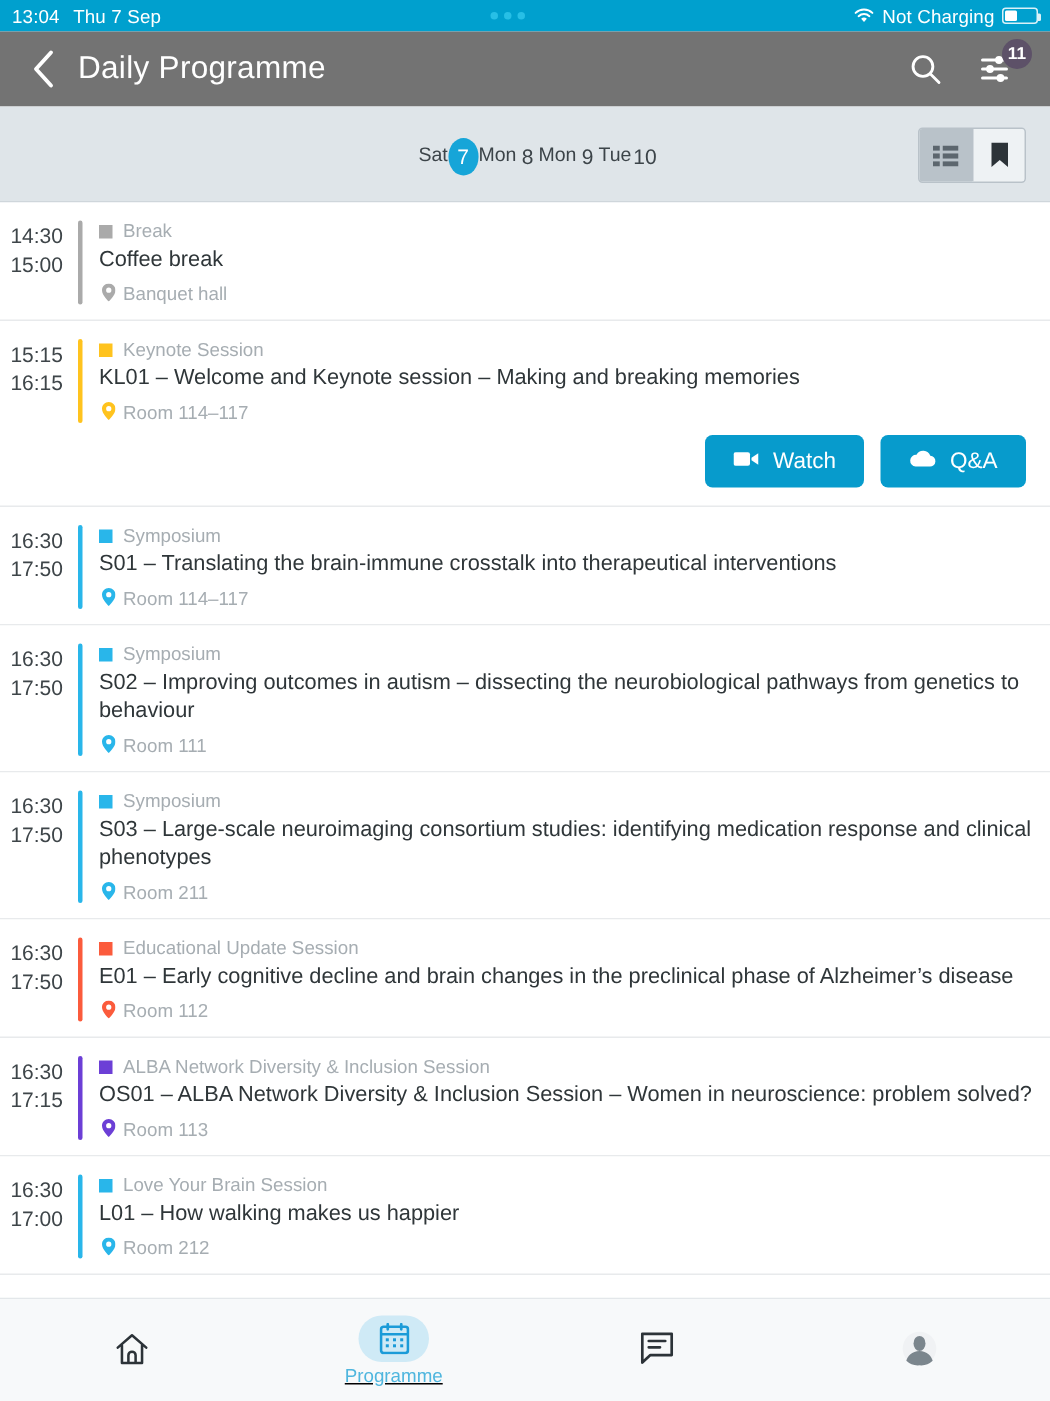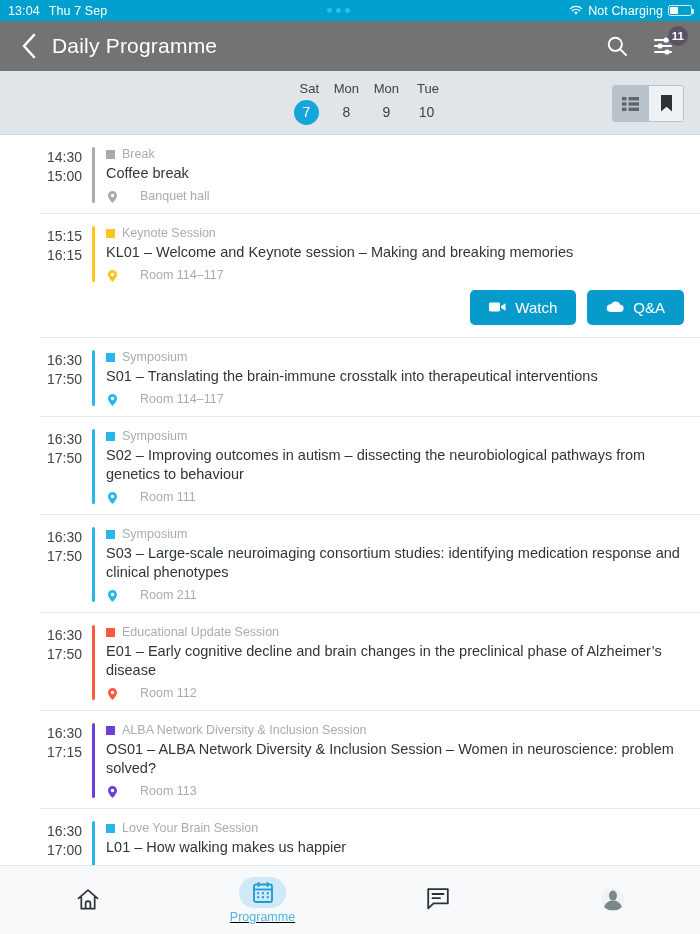--- a/index.html
+++ b/index.html
@@ -45,49 +45,49 @@
     display:flex; align-items:center; justify-content:center; font-weight:600;
   }
 
   
   .datebar {
     background:#dfe5e9; height:64px; flex:0 0 64px;
     display:flex; align-items:center; position:relative;
     border-bottom:1px solid #cfd6db;
   }
   .dates { display:flex; gap:0; margin:0 auto; padding-left:18px; }
-  .date-cell { width:40px; display:flex; flex-direction:column; align-items:flex-end; cursor:pointer; }
+  .date-cell { width:40px; display:flex; flex-direction:row; align-items:center; cursor:pointer; }
   .date-dow { font-size:13px; color:#3c4449; line-height:16px; }
   .date-num {
     font-size:14px; color:#3c4449; width:25px; height:25px; line-height:25px;
     text-align:center; border-radius:50%; margin-top:3px;
   }
   .date-cell.active .date-num { background:#16A5D8; color:#fff; }
   .view-toggle {
     position:absolute; right:16px; top:14px; display:flex;
     border:1px solid #b9c2c9; border-radius:3px; overflow:hidden;
   }
   .vt-btn { width:35px; height:35px; display:flex; align-items:center; justify-content:center; cursor:pointer; background:#eef2f4; }
   .vt-btn.sel { background:#b9c2c9; }
   .vt-btn + .vt-btn { border-left:1px solid #b9c2c9; }
 
   
   .list { flex:1; overflow:hidden; background:#fff; position:relative; }
-  .row { display:flex; padding: 12px 0 10px 0; border-bottom:1px solid #e8eaec; background:#fff; position:relative;margin-left:40px; }
+  .row { display:flex; padding: 12px 0 10px 0; border-bottom:1px solid #e8eaec; background:#fff; position:relative; }
   .row .times {
     width:52px; flex:0 0 52px; text-align:right; padding-right:10px;
     font-size:14px; color:#3e4549; line-height:19px; padding-top:1px;
   }
   .row .bar { width:3px; flex:0 0 3px; border-radius:2px; }
   .row .content { flex:1; padding-left:11px; padding-right:12px; min-width:0; }
   .cat { display:flex; align-items:center; gap:7px; margin-bottom:2px; }
   .cat-sq { width:9px; height:9px; flex:0 0 9px; }
   .cat-label { font-size:12.5px; color:#a6adb2; }
   .sess-title { font-size:14.5px; color:#2f3639; line-height:19px; margin:3px 0 6px; }
-  .room { display:flex; align-items:flex-end; gap:23px; font-size:12.5px; color:#a6adb2; padding-left:2px; }
+  .room { display:flex; align-items:flex-start; gap:5px; font-size:12.5px; color:#a6adb2; padding-left:2px; }
   .pin { width:9px; height:12px; flex:0 0 9px; }
   .actions { display:flex; justify-content:flex-end; gap:11px; padding:8px 16px 2px 0; }
   .act-btn {
     background:#079BCC; color:#fff; border:none; border-radius:5px;
     height:35px; padding:0 19px; font-size:15px; display:flex; align-items:center; gap:9px;
     cursor:pointer; font-family:inherit;
   }
 
   
   .tabbar {

